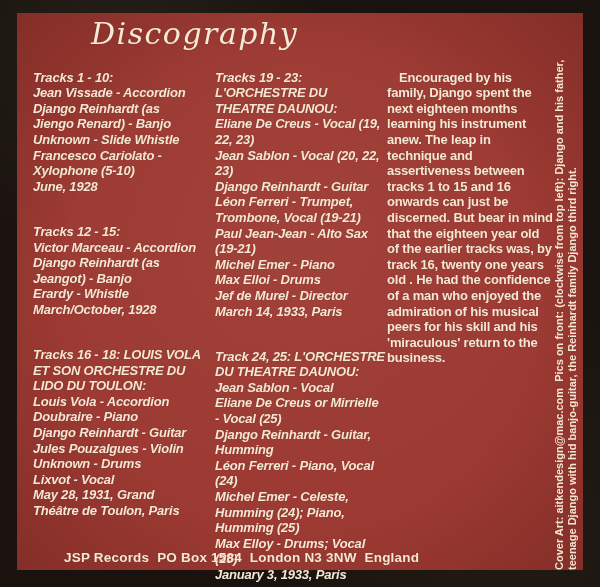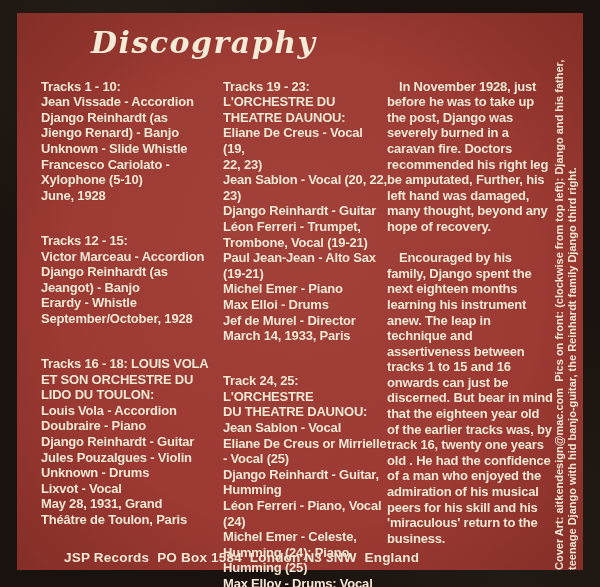--- a/index.html
+++ b/index.html
@@ -13,35 +13,35 @@
   }
   .panel {
     position:absolute; left:17px; top:13px; right:17px; bottom:17px;
     background:#9c3a33;
     background-image:
       radial-gradient(circle at 50% 40%, rgba(255,210,190,0.05) 0%, rgba(0,0,0,0) 60%),
       radial-gradient(circle at 50% 50%, rgba(0,0,0,0) 60%, rgba(70,15,10,0.28) 100%);
     color:#f2e8d4;
   }
   .title {
-    font-family:"DejaVu Serif", serif; font-style:italic; font-weight:700;
+    font-family:"DejaVu Serif", serif; font-style:italic; font-weight:400;
     font-size:30px; letter-spacing:1.5px;
-    margin:12px 0 3px 74px; color:#f4ead6;
+    margin:3px 0 3px 74px; color:#f4ead6;
     text-shadow:0 0 1px rgba(90,20,15,0.4);
   }
   .cols { display:flex; padding-left:16px; }
   .col {
     font-weight:bold; font-size:13px; line-height:15.6px;
     letter-spacing:-0.2px; white-space:pre-line;
     text-shadow:0 0 1px rgba(90,20,15,0.35);
   }
   .col1 { width:182px; }
   .col2 { width:172px; }
   .col3 { width:166px; }
-  .block { margin:0 0 14px 8px; }
+  .block { margin:0 0 14px 0;font-style:italic; }
   .col3 p { margin:0; white-space:normal; }
   .col3 p.indent { text-indent:12px; }
   .footer {
     position:absolute; left:47px; bottom:5px;
     font-weight:bold; font-size:13.5px; white-space:pre; letter-spacing:0.2px;
     color:#f2e8d4; text-shadow:0 0 1px rgba(90,20,15,0.35);
   }
   .credits {
     position:absolute; left:288px; top:279px; width:556px; height:26px;
     transform:rotate(-90deg);
@@ -67,21 +67,21 @@
 Jiengo Renard) - Banjo
 Unknown - Slide Whistle
 Francesco Cariolato -
 Xylophone (5-10)
 June, 1928</div>
         <div class="block">Tracks 12 - 15:
 Victor Marceau - Accordion
 Django Reinhardt (as
 Jeangot) - Banjo
 Erardy - Whistle
-September/October, 1928</div>
+March/October, 1928</div>
         <div class="block">Tracks 16 - 18: LOUIS VOLA
 ET SON ORCHESTRE DU
 LIDO DU TOULON:
 Louis Vola - Accordion
 Doubraire - Piano
 Django Reinhardt - Guitar
 Jules Pouzalgues - Violin
 Unknown - Drums
 Lixvot - Vocal
 May 28, 1931, Grand
@@ -116,21 +116,20 @@
 (24)
 Michel Emer - Celeste,
 Humming (24); Piano,
 Humming (25)
 Max Elloy - Drums; Vocal
 (25)
 January 3, 1933, Paris</div>
       </div>
 
       <div class="col col3">
-        <p class="indent">In November 1928, just before he was to take up the post, Django was severely burned in a caravan fire. Doctors recommended his right leg be amputated, Further, his left hand was damaged, many thought, beyond any hope of recovery.</p>
         <p class="indent">Encouraged by his family, Django spent the next eighteen months learning his instrument anew. The leap in technique and assertiveness between tracks 1 to 15 and 16 onwards can just be discerned. But bear in mind that the eighteen year old of the earlier tracks was, by track 16, twenty one years old . He had the confidence of a man who enjoyed the admiration of his musical peers for his skill and his 'miraculous' return to the business.</p>
       </div>
 
     </div>
 
     <div class="footer">JSP Records  PO Box 1584  London N3 3NW  England</div>
   </div>
 
   <div class="credits">
     <div class="credit-line">Cover Art: aitkendesign@mac.com  Pics on front: (clockwise from top left): Django and his father,</div>

